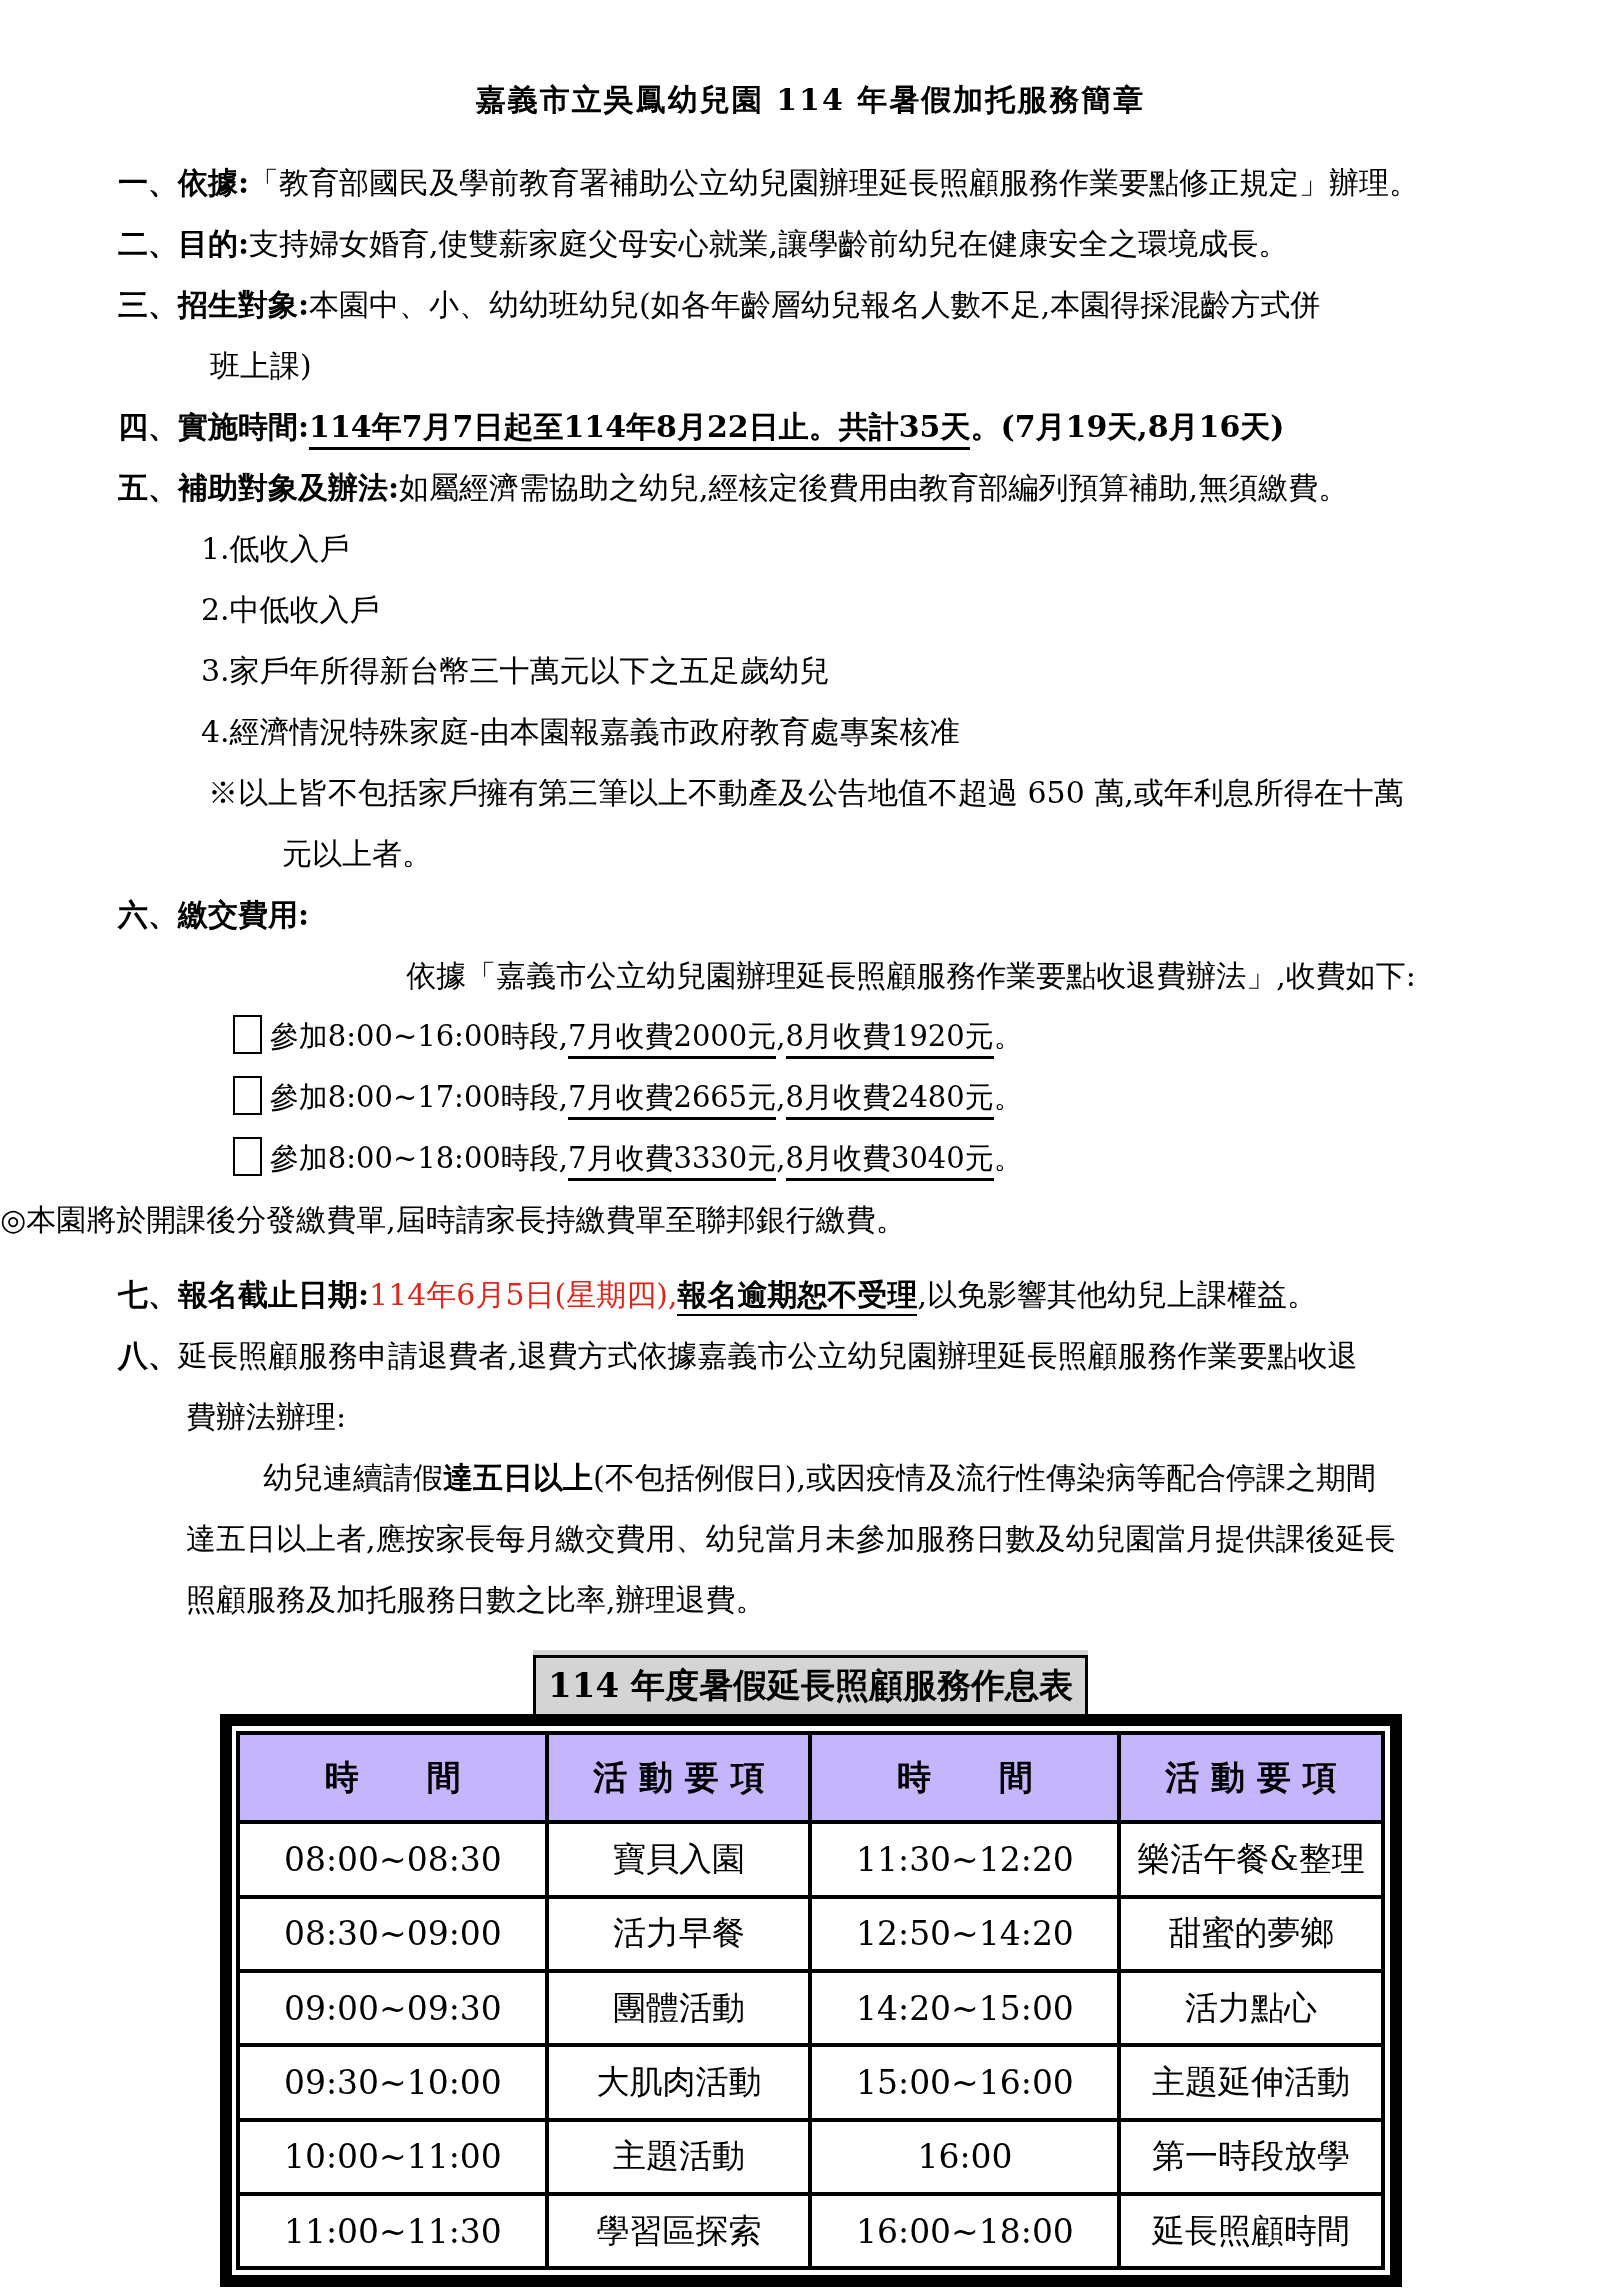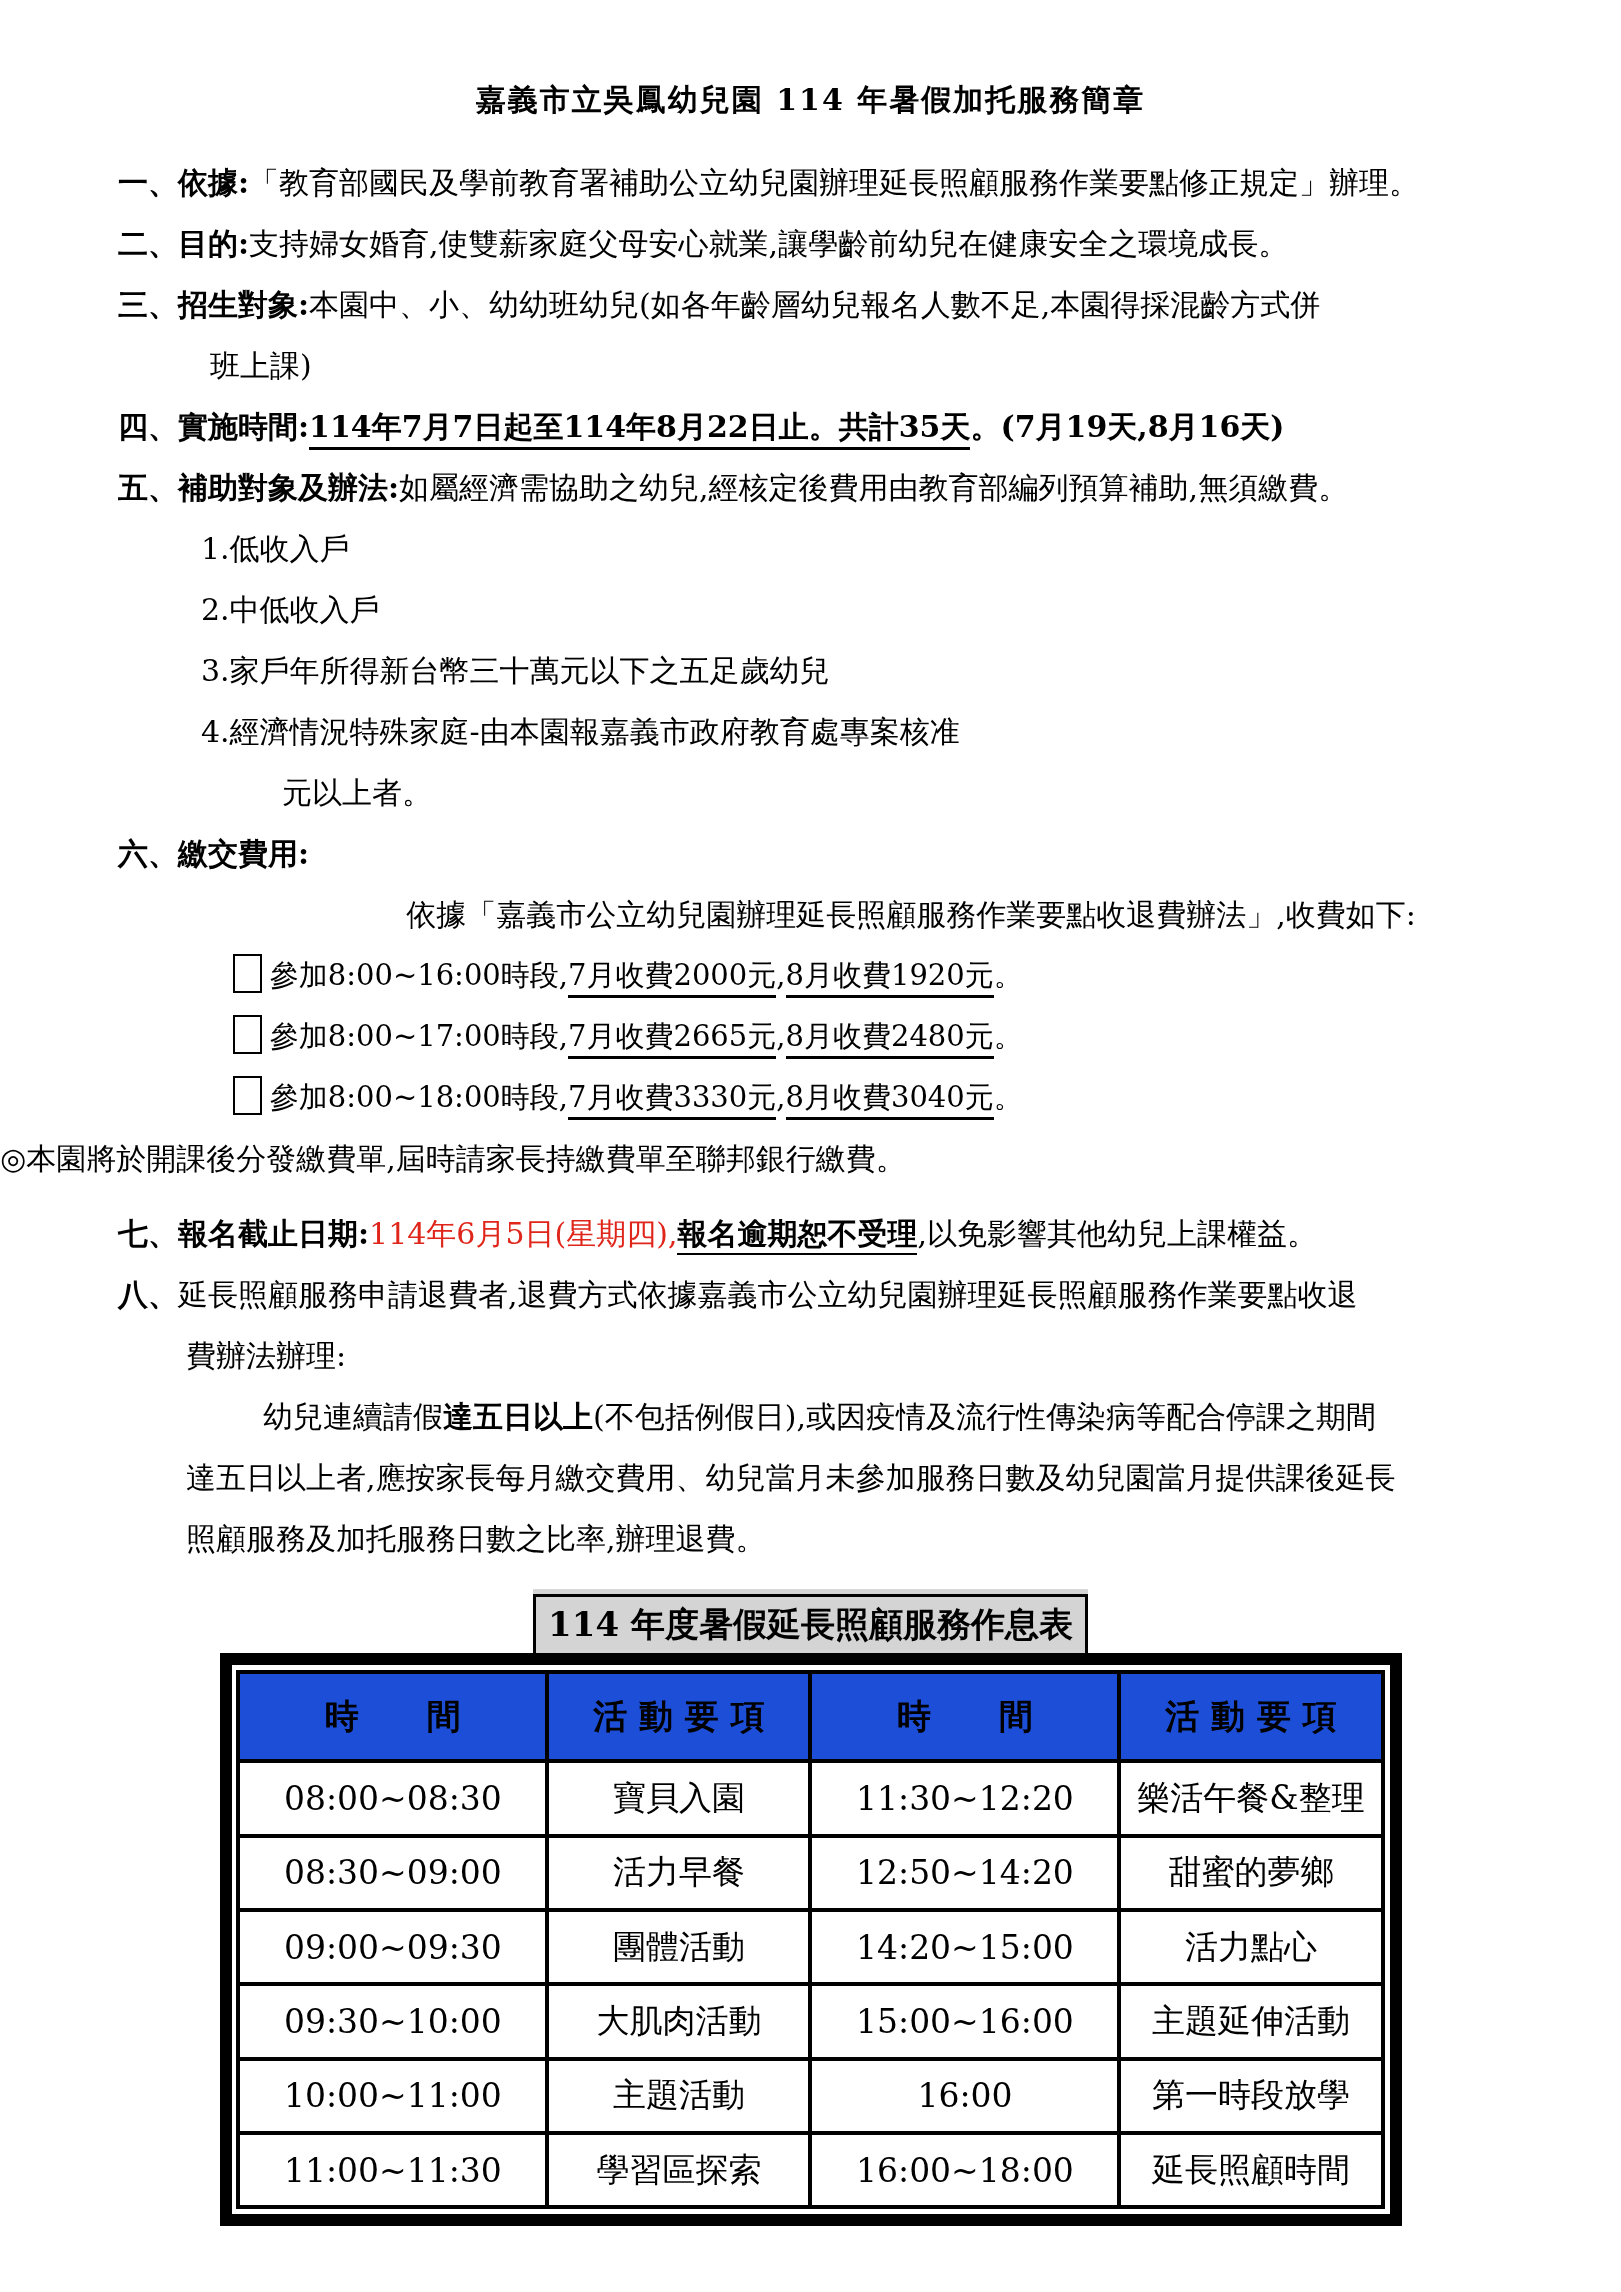--- a/index.html
+++ b/index.html
@@ -68,21 +68,21 @@
     border: 12.7px solid #000;
     padding: 4.9px;
     box-sizing: border-box;
     background: #fff;
     position: relative;
     z-index: 1;
   }
   table { width: 100%; border-collapse: collapse; table-layout: fixed; }
   th, td { border: 4.9px solid #000; text-align: center; }
   th {
-    background: #1d4ed8;
+    background: #c4b5fd;
     font-size: 34px;
     font-weight: bold;
     padding: 19.6px 0;
   }
   td { font-size: 33px; padding: 12.7px 0; }
   col.c-time { width: 27%; }
   col.c-act  { width: 23%; }
 </style>
 </head>
 <body>
@@ -108,20 +108,21 @@
     <span>四、實施時間:</span><span class="u-thick">114年7月7日起至114年8月22日止。共計35天</span><span>。(7月19天,8月16天)</span>
   </div>
 
   <div class="line sec">
     <span class="b">五、補助對象及辦法:</span><span>如屬經濟需協助之幼兒,經核定後費用由教育部編列預算補助,無須繳費。</span>
   </div>
   <div class="line item">1.低收入戶</div>
   <div class="line item">2.中低收入戶</div>
   <div class="line item">3.家戶年所得新台幣三十萬元以下之五足歲幼兒</div>
   <div class="line item">4.經濟情況特殊家庭-由本園報嘉義市政府教育處專案核准</div>
+  <div class="line note1">※以上皆不包括家戶擁有第三筆以上不動產及公告地值不超過 650 萬,或年利息所得在十萬</div>
   <div class="line note2">元以上者。</div>
 
   <div class="line sec">
     <span class="b">六、繳交費用:</span>
   </div>
   <div class="line intro">依據「嘉義市公立幼兒園辦理延長照顧服務作業要點收退費辦法」,收費如下:</div>
 
   <div class="line opt">
     <span class="cb"></span><span>參加8:00~16:00時段,</span><span class="u-thick">7月收費2000元</span><span>,</span><span class="u-thick">8月收費1920元</span><span>。</span>
   </div>

